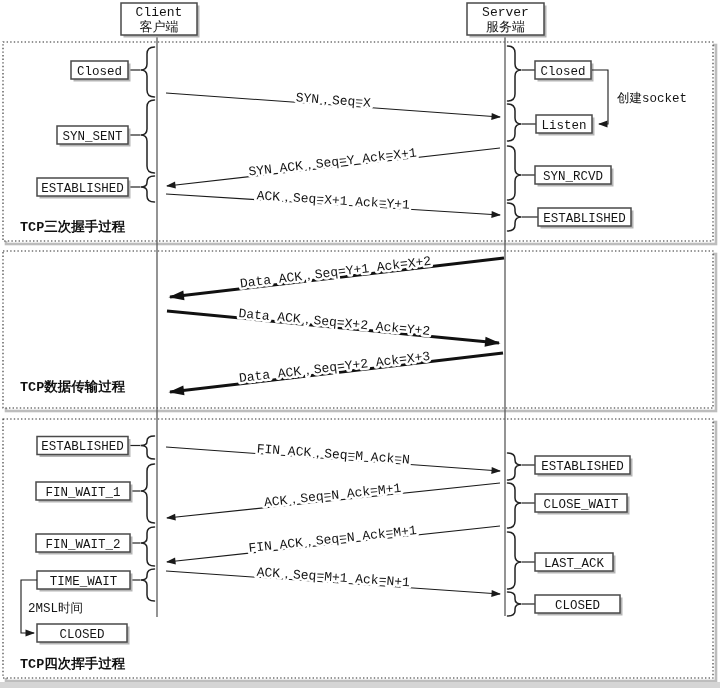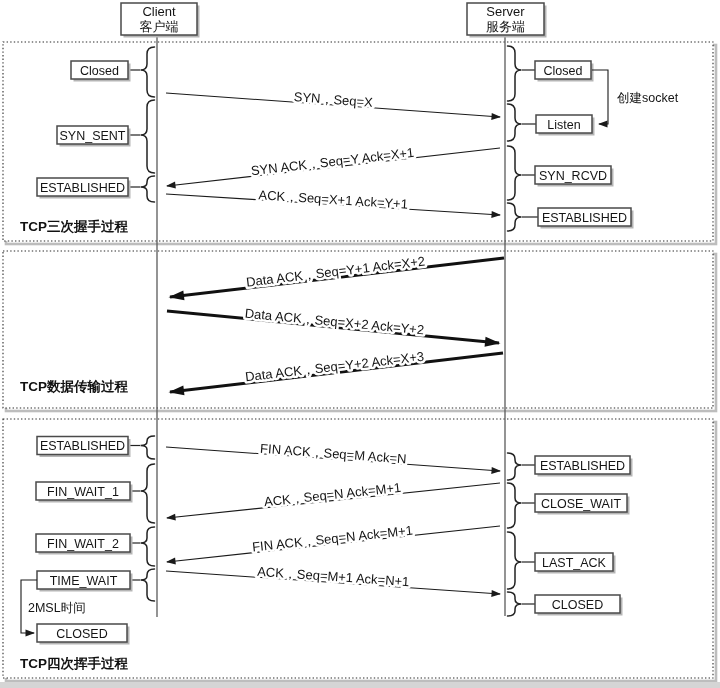--- a/index.html
+++ b/index.html
@@ -1,17 +1,17 @@
 <!DOCTYPE html>
 <html><head>
 <meta charset="utf-8">
 <style>
   html,body{margin:0;padding:0;background:#ffffff;}
   .stage{width:720px;height:688px;position:relative;background:#ffffff;
-         font-family:Liberation Sans, sans-serif;}
+         font-family:Liberation Mono, monospace;}
   svg{display:block;}
   .sec-rect{fill:#ffffff;stroke:#2b2b2b;stroke-width:1.1;stroke-dasharray:1.4 2.2;}
   .sec-shadow{fill:none;stroke:#bdbdbd;stroke-width:2.6;}
   .lifeline{stroke:#5a5a5a;stroke-width:1.3;}
   .box{fill:#ffffff;stroke:#4a4a4a;stroke-width:1.5;}
   .box-shadow{fill:#b5b5b5;stroke:none;}
   .box-label{font-size:12.5px;fill:#141414;text-anchor:middle;}
   .hdr-label{font-size:13px;fill:#141414;text-anchor:middle;}
   .sec-title{font-size:13.5px;font-weight:bold;fill:#111111;}
   .note{font-size:12.5px;fill:#141414;}

